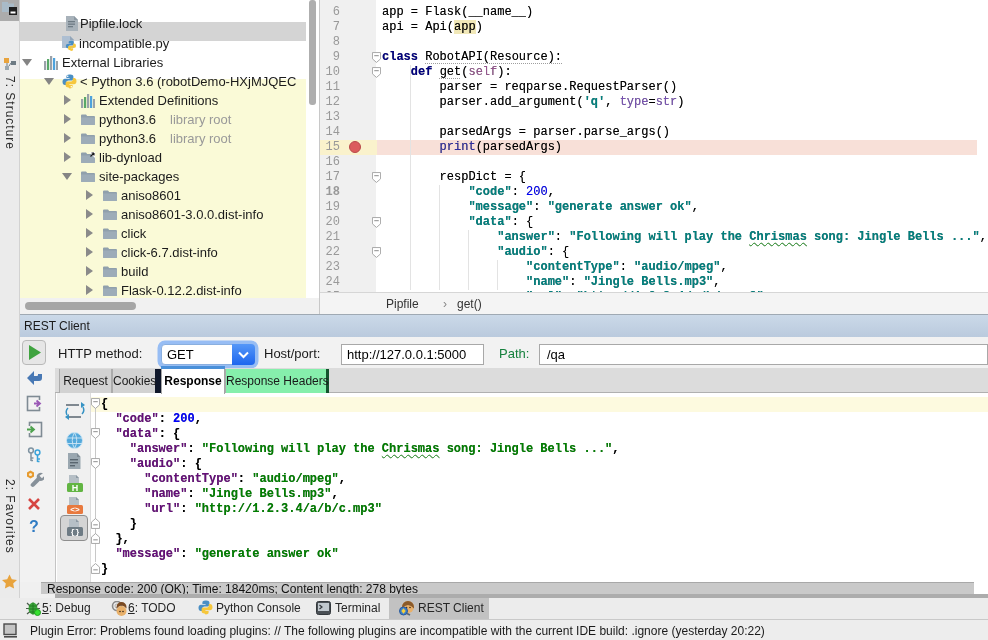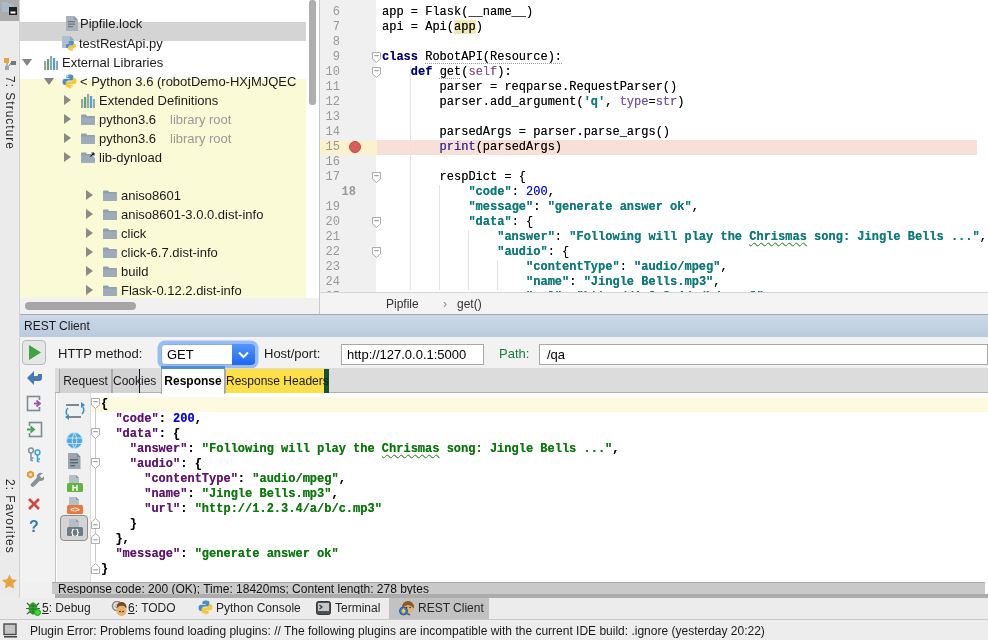--- a/index.html
+++ b/index.html
@@ -71,21 +71,21 @@
       </div>
 <div class="tree-row" style="top:22px;width:286px;">
         <svg width="15" height="15" viewBox="0 0 15 15" style="position:absolute;left:41px;top:2px;">
           <path d="M1 0 h8 l4 4 v8 H1 Z" fill="#aebfd2"></path>
           <path d="M9 0 l4 4 h-4 Z" fill="#93a5b8"></path>
           <g transform="translate(4.5,4.5) scale(0.72)">
             <path d="M7.4 0.5 c-2.5 0 -3 1.1 -3 2v1.6h3.2v0.7H2.9c-1.3 0-2.4 0.9-2.4 3 0 2.2 1.1 3.1 2.4 3.1h1.3V8.6c0-1.2 1-2.2 2.3-2.2h3.2c1 0 1.7-0.8 1.7-1.8V2.5c0-1.2-1.3-2-2.9-2z" fill="#4a8fc4"></path>
             <path d="M7.6 14.5c2.5 0 3-1.1 3-2v-1.6H7.4v-0.7h4.7c1.3 0 2.4-0.9 2.4-3 0-2.2-1.1-3.1-2.4-3.1h-1.3v1.3c0 1.2-1 2.2-2.3 2.2H5.3c-1 0-1.7 0.8-1.7 1.8v2.1c0 1.2 1.3 2 2.9 2z" fill="#f6c73c"></path>
           </g>
         </svg>
-        <span style="position:absolute;left:59px;">testRestApi.py</span>
+        <span style="position:absolute;left:59px;">incompatible.py</span>
       </div>
 <div class="tree-row" style="top:41px;width:286px;">
         <span class="arr-d" style="position:absolute;left:2px;top:6px;"></span>
         <svg width="14" height="14" viewBox="0 0 14 14" style="position:absolute;left:24px;top:3px;">
           <rect x="0" y="5" width="2.2" height="9" fill="#9aa2aa"></rect>
           <rect x="3" y="3" width="2.2" height="11" fill="#59a869"></rect>
           <rect x="6" y="0" width="2.2" height="14" fill="#9aa2aa"></rect>
           <rect x="9" y="2" width="2.2" height="12" fill="#4da2dd"></rect>
           <rect x="12" y="5" width="2.2" height="9" fill="#9aa2aa"></rect>
         </svg>
@@ -132,20 +132,28 @@
       </div>
 <div class="tree-row" style="top:136px;width:286px;">
         <span class="arr-r" style="position:absolute;left:44px;top:4px;"></span>
         <svg width="14" height="13" viewBox="0 0 14 13" style="position:absolute;left:61px;top:3px;">
           <path d="M0 2.5 Q0 1.5 1 1.5 h4 l1.2 1.5 H13 q1 0 1 1 V11 q0 1 -1 1 H1 q-1 0 -1 -1 Z" fill="#90a0ac"></path>
           <path d="M0 4.5 h14 V11 q0 1 -1 1 H1 q-1 0 -1 -1 Z" fill="#9dacb8"></path>
           <path d="M8 1 h6 v6 z" fill="#fff"></path>
           <path d="M9.5 5.5 L13 2 M13 2 h-2.5 M13 2 v2.5" stroke="#1a1a1a" stroke-width="1.1" fill="none"></path>
         </svg>
         <span style="position:absolute;left:79px;">lib-dynload</span>
+      </div>
+<div class="tree-row" style="top:155px;width:286px;">
+        <span class="arr-d" style="position:absolute;left:42px;top:6px;"></span>
+        <svg width="14" height="13" viewBox="0 0 14 13" style="position:absolute;left:61px;top:3px;">
+          <path d="M0 2.5 Q0 1.5 1 1.5 h4 l1.2 1.5 H13 q1 0 1 1 V11 q0 1 -1 1 H1 q-1 0 -1 -1 Z" fill="#90a0ac"></path>
+          <path d="M0 4.5 h14 V11 q0 1 -1 1 H1 q-1 0 -1 -1 Z" fill="#9dacb8"></path>
+        </svg>
+        <span style="position:absolute;left:79px;">site-packages</span>
       </div>
 <div class="tree-row" style="top:174px;width:286px;">
         <span class="arr-r" style="position:absolute;left:66px;top:4px;"></span>
         <svg width="14" height="13" viewBox="0 0 14 13" style="position:absolute;left:83px;top:3px;">
           <path d="M0 2.5 Q0 1.5 1 1.5 h4 l1.2 1.5 H13 q1 0 1 1 V11 q0 1 -1 1 H1 q-1 0 -1 -1 Z" fill="#90a0ac"></path>
           <path d="M0 4.5 h14 V11 q0 1 -1 1 H1 q-1 0 -1 -1 Z" fill="#9dacb8"></path>
         </svg>
         <span style="position:absolute;left:101px;">aniso8601</span>
       </div>
 <div class="tree-row" style="top:193px;width:286px;padding-left:25px;">
@@ -207,21 +215,21 @@
 <div class="num" style="left:0px;top:35px;">8</div>
 <div class="num" style="left:0px;top:50px;">9</div>
 <div class="num" style="left:0px;top:65px;">10</div>
 <div class="num" style="left:0px;top:80px;">11</div>
 <div class="num" style="left:0px;top:95px;">12</div>
 <div class="num" style="left:0px;top:110px;">13</div>
 <div class="num" style="left:0px;top:125px;">14</div>
 <div class="num" style="left:0px;top:140px;">15</div>
 <div class="num" style="left:0px;top:155px;">16</div>
 <div class="num" style="left:0px;top:170px;">17</div>
-<div class="num" style="left:16px;top:185px;font-weight:bold;">18</div>
+<div class="num" style="left:0px;top:185px;font-weight:bold;">18</div>
 <div class="num" style="left:0px;top:200px;">19</div>
 <div class="num" style="left:0px;top:215px;">20</div>
 <div class="num" style="left:0px;top:230px;">21</div>
 <div class="num" style="left:0px;top:245px;">22</div>
 <div class="num" style="left:0px;top:260px;">23</div>
 <div class="num" style="left:0px;top:275px;">24</div>
 <div class="guide" style="left:90px;top:65px;height:225px;"></div>
 <div class="guide" style="left:119px;top:185px;height:105px;"></div>
 <div class="guide" style="left:148px;top:230px;height:60px;"></div>
 <div class="guide" style="left:177px;top:260px;height:30px;"></div>
@@ -314,24 +322,24 @@
       <path d="M4.5 0.5 L8 2.5 v4 L4.5 8.5 1 6.5 v-4 Z" fill="#e79a2e"></path>
       <circle cx="4.5" cy="4.5" r="1.6" fill="#f5e9d0"></circle>
       <path d="M17 3.2 a4.2 4.2 0 0 0 -6.3 3.6 q0 0.5 0.15 1.05 L5.3 13.4 a2.1 2.1 0 1 0 2.97 2.97 L13.8 10.8 q0.55 0.15 1.05 0.15 a4.2 4.2 0 0 0 4 -5.6 l-2.9 2.9 -2.5 -2.5 Z" fill="#87919a"></path>
     </svg>
 <svg class="abs" style="left:27px;top:497px;" width="14" height="14" viewBox="0 0 14 14">
       <path d="M2 2 L12 12 M12 2 L2 12" stroke="#d64541" stroke-width="2.6"></path>
     </svg>
 <div class="abs" style="left:29px;top:518px;font-size:16px;font-weight:bold;color:#2f7bc3;">?</div>
 <div class="abs" style="left:55px;top:368px;width:933px;height:25px;background:#dcdcdc;border-bottom:1px solid #b0b0b0;"></div>
 <div class="abs" style="left:59px;top:369px;width:53px;height:24px;background:#d2d2d2;border-left:1px solid #ababab;border-right:1px solid #ababab;text-align:center;line-height:24px;font-size:12px;color:#1a1a1a;white-space:nowrap;">Request</div>
-<div class="abs" style="left:112px;top:369px;width:28px;height:24px;background:#d2d2d2;border-left:1px solid #ababab;border-right:1px solid #0f172a;text-align:center;line-height:24px;font-size:12px;color:#1a1a1a;white-space:nowrap;">Cookies</div>
+<div class="abs" style="left:112px;top:369px;width:49px;height:24px;background:#d2d2d2;border-left:1px solid #ababab;border-right:6px solid #0f172a;text-align:center;line-height:24px;font-size:12px;color:#1a1a1a;white-space:nowrap;">Cookies</div>
 <div class="abs" style="left:161px;top:366px;width:64px;height:3px;background:#4a90d9;"></div>
 <div class="abs" style="left:161px;top:369px;width:64px;height:25px;background:#fff;border-left:1px solid #a6a6a6;border-right:1px solid #a6a6a6;text-align:center;line-height:24px;font-size:12px;color:#000;font-weight:bold;white-space:nowrap;z-index:3;">Response</div>
-<div class="abs" style="left:225px;top:369px;width:104px;height:24px;background:#fde047;border-left:1px solid #ababab;border-right:5px solid #14532d;text-align:center;line-height:24px;font-size:12px;color:#1a1a1a;white-space:nowrap;">Response Headers</div>
+<div class="abs" style="left:225px;top:369px;width:104px;height:24px;background:#86efac;border-left:1px solid #ababab;border-right:3px solid #14532d;text-align:center;line-height:24px;font-size:12px;color:#1a1a1a;white-space:nowrap;">Response Headers</div>
 <div class="abs" style="left:55px;top:393px;width:933px;height:189px;background:#fff;border-left:1px solid #c4c4c4;overflow:hidden;">
 <div class="abs" style="left:1px;top:0;width:34px;height:189px;background:#f0f0f0;border-right:1px solid #dcdcdc;"></div>
 <div class="abs" style="left:35px;top:4px;width:898px;height:15px;background:#fdfadf;"></div>
 <svg class="abs" style="left:8px;top:9px;" width="22" height="18" viewBox="0 0 22 18">
         <path d="M2 3 h13 M4 15 h13" stroke="#5a6670" stroke-width="1.6"></path>
         <path d="M17 0 v6 l4 -3 Z" fill="#3592c4"></path>
         <path d="M5 18 v-6 l-4 3 Z" fill="#3592c4"></path>
         <path d="M19 5 q2 4 -1 7" stroke="#3592c4" stroke-width="1.5" fill="none"></path>
         <path d="M3 13 q-2 -4 1 -7" stroke="#3592c4" stroke-width="1.5" fill="none"></path>
       </svg>
@@ -397,21 +405,21 @@
 <div class="codeline" style="left:45px;top:64px;color:#000;font-weight:bold;">    <span class="j">"audio"</span>: {</div>
 <div class="codeline" style="left:45px;top:79px;color:#000;font-weight:bold;">      <span class="j">"contentType"</span>: <span class="g">"audio/mpeg"</span>,</div>
 <div class="codeline" style="left:45px;top:94px;color:#000;font-weight:bold;">      <span class="j">"name"</span>: <span class="g">"Jingle Bells.mp3"</span>,</div>
 <div class="codeline" style="left:45px;top:109px;color:#000;font-weight:bold;">      <span class="j">"url"</span>: <span class="g">"http://1.2.3.4/a/b/c.mp3"</span></div>
 <div class="codeline" style="left:45px;top:124px;color:#000;font-weight:bold;">    }</div>
 <div class="codeline" style="left:45px;top:139px;color:#000;font-weight:bold;">  },</div>
 <div class="codeline" style="left:45px;top:154px;color:#000;font-weight:bold;">  <span class="j">"message"</span>: <span class="g">"generate answer ok"</span></div>
 <div class="codeline" style="left:45px;top:169px;color:#000;font-weight:bold;">}</div>
 </div>
 <div class="abs" style="left:20px;top:582px;width:35px;height:16px;background:#f0f0f0;"></div>
-<div class="abs" style="left:52px;top:582px;width:933px;height:12px;background:#c9c9c9;border-top:1px solid #a8a8a8;line-height:12.5px;font-size:12px;color:#111;">
+<div class="abs" style="left:41px;top:582px;width:933px;height:12px;background:#c9c9c9;border-top:1px solid #a8a8a8;line-height:12.5px;font-size:12px;color:#111;">
       <span style="position:absolute;left:6px;">Response code: 200 (OK); Time: 18420ms; Content length: 278 bytes</span>
     </div>
 <div class="abs" style="left:55px;top:594px;width:933px;height:4px;background:#acacac;"></div>
 <div class="abs" style="left:0;top:598px;width:988px;height:21px;background:#ececec;"></div>
 <div class="abs" style="left:389px;top:598px;width:100px;height:21px;background:#c2c2c2;"></div>
 <svg class="abs" style="left:25px;top:601px;" width="17" height="15" viewBox="0 0 17 15">
       <path d="M2 2 L5 5 M14 2 L11 5 M1 7.5 h3 M12 7.5 h3 M2 13 L5 10.5 M14 13 L11 10.5" stroke="#4a5a4a" stroke-width="1.2"></path>
       <ellipse cx="8" cy="7.5" rx="4.5" ry="6" fill="#3da53d"></ellipse>
       <path d="M8 1.5 v12 M4 5 h8 M3.8 8 h8.4 M4.5 11 h7" stroke="#1e7a1e" stroke-width="0.9" fill="none"></path>
       <circle cx="12.5" cy="11.5" r="3" fill="#35e02f" stroke="#1e9e1e"></circle>

